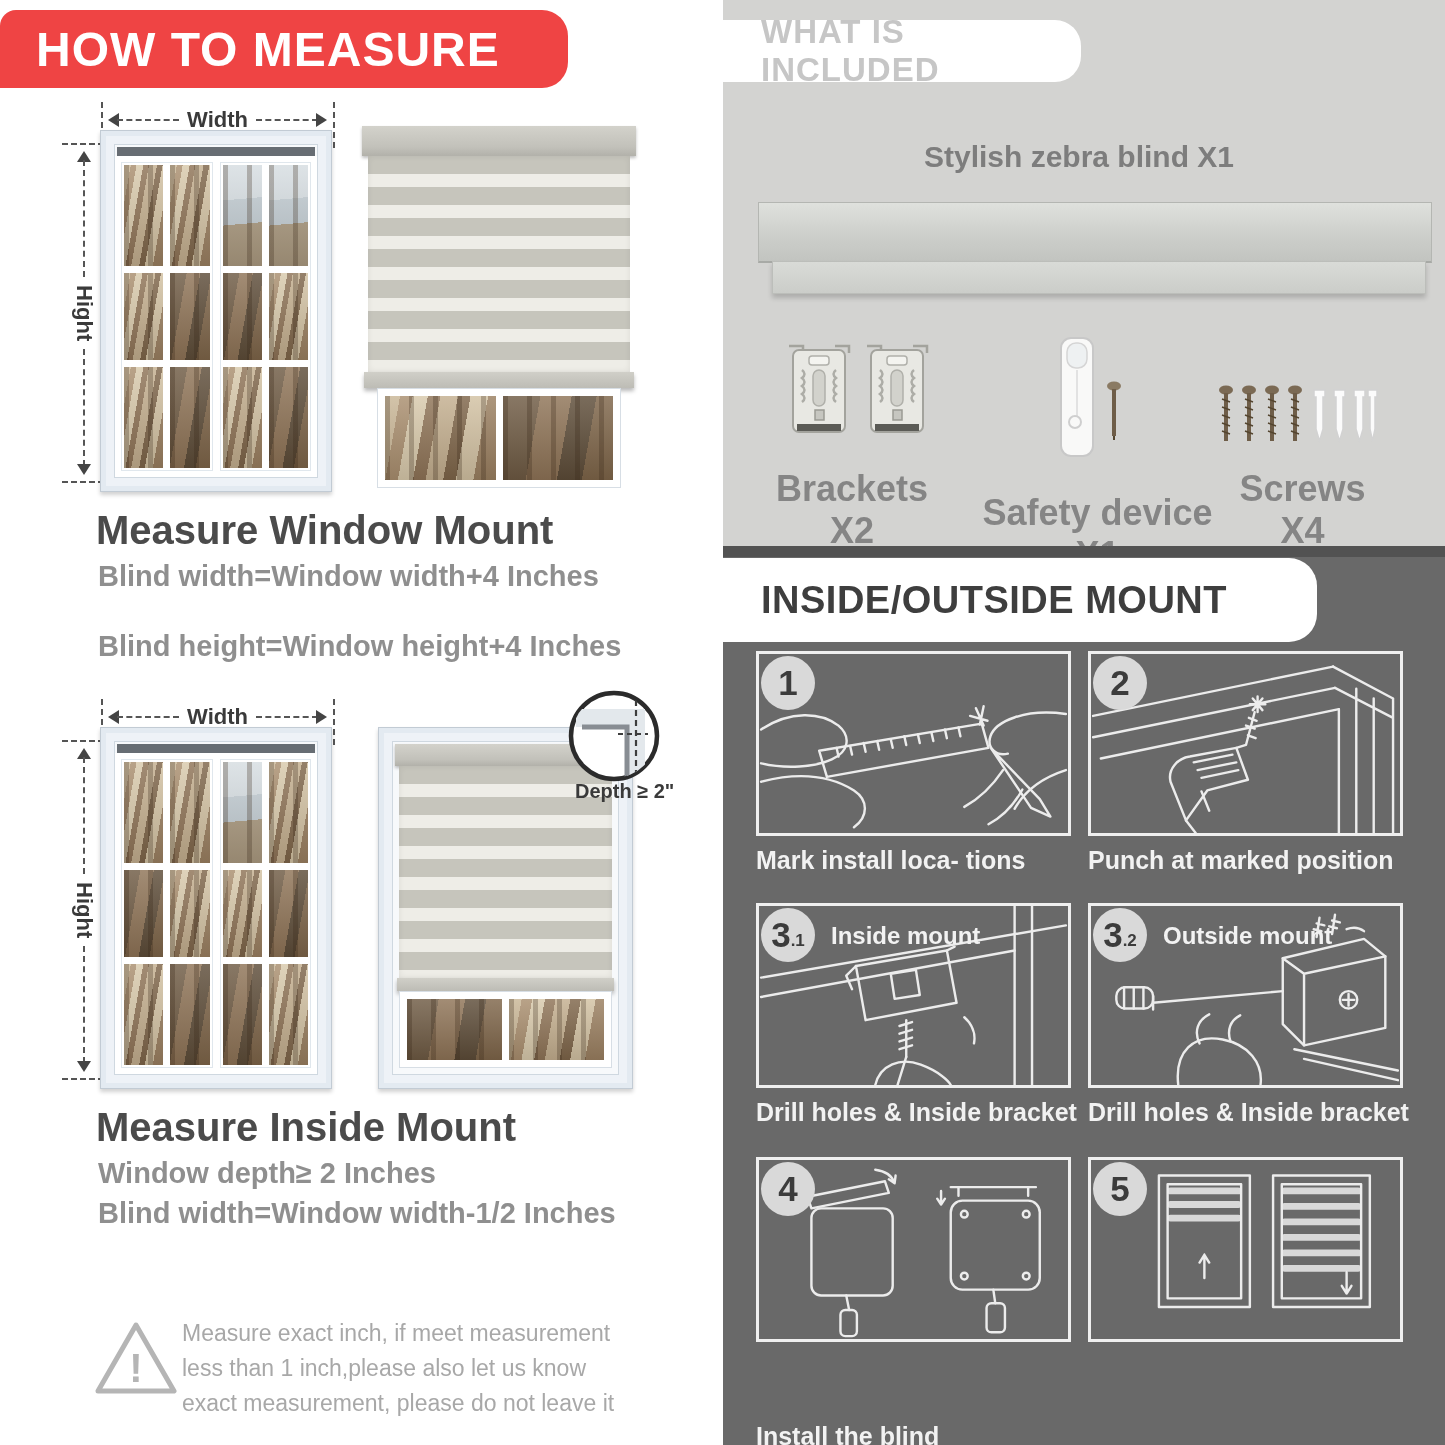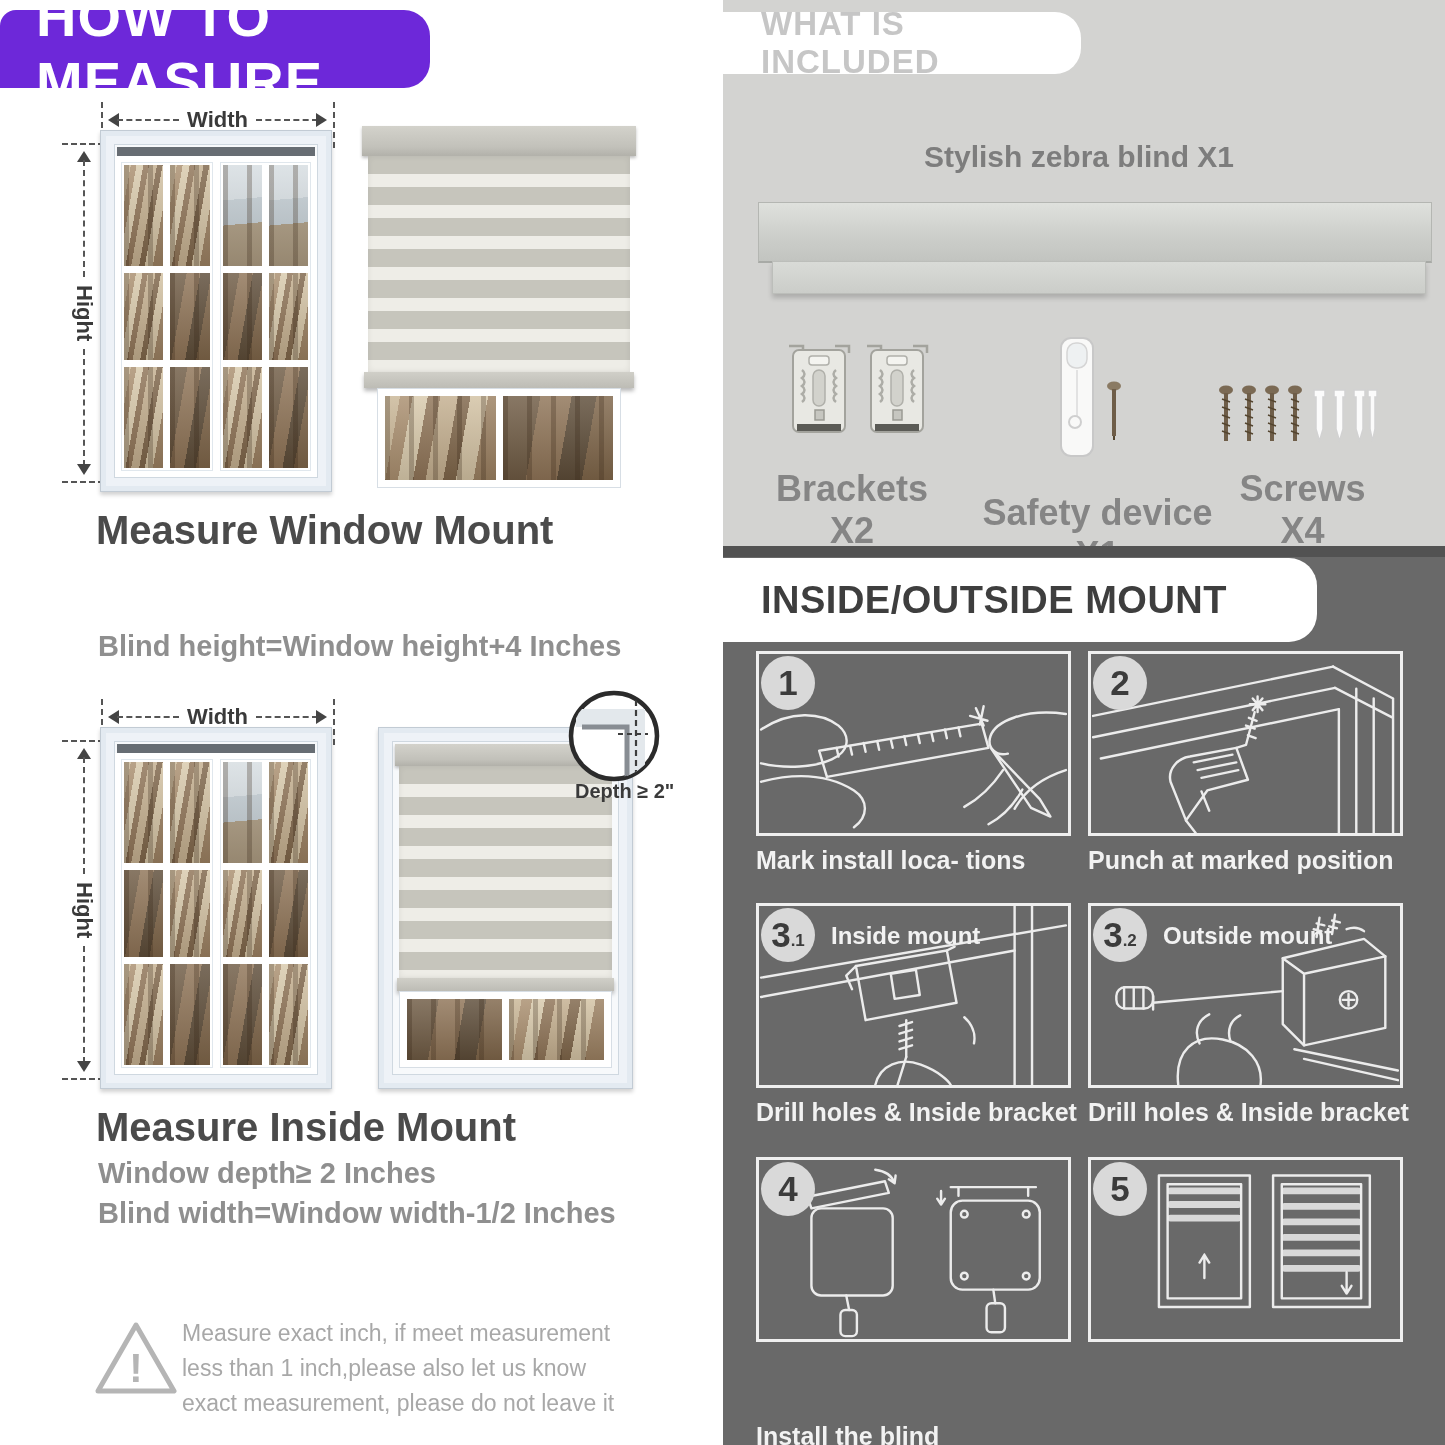--- a/index.html
+++ b/index.html
@@ -2,24 +2,24 @@
 <html><head>
 <meta charset="utf-8">
 <style>
   html,body{margin:0;padding:0;background:#fff;}
   #canvas{position:relative;width:1445px;height:1445px;background:#fff;overflow:hidden;
           font-family:"Liberation Sans",sans-serif;}
   .abs{position:absolute;}
 
   
   .pill{position:absolute;display:flex;align-items:center;font-weight:bold;}
-  .pill-left{left:0;top:10px;width:430px;height:78px;background:#6d28d9;
-             border-radius:16px 26px 26px 0;color:#fff;font-size:56px;
+  .pill-left{left:0;top:10px;width:568px;height:78px;background:#ef4444;
+             border-radius:16px 26px 26px 0;color:#fff;font-size:48px;
              padding-left:36px;letter-spacing:1px;box-sizing:border-box;}
-  .pill-included{left:723px;top:12px;width:358px;height:62px;background:#fff;
+  .pill-included{left:723px;top:20px;width:358px;height:62px;background:#fff;
              border-radius:0 26px 26px 0;color:#c6c6c6;font-size:33px;
              padding-left:38px;letter-spacing:1px;box-sizing:border-box;justify-content:center;}
   .pill-mount{left:723px;top:558px;width:594px;height:84px;background:#fff;
              border-radius:0 28px 28px 0;color:#3e3e3e;font-size:38px;
              padding-left:38px;letter-spacing:.5px;box-sizing:border-box;}
 
   
   .sec-title{position:absolute;font-size:40px;font-weight:bold;color:#4b4b4b;}
   .sec-line{position:absolute;font-size:29px;font-weight:bold;color:#8f8f8f;}
   .depth-label{position:absolute;font-size:20px;font-weight:bold;color:#3a3a3a;}
@@ -156,20 +156,21 @@
     <div class="cassette" style="left:362px;top:126px;width:274px;height:30px;"></div>
     <div class="zebra" style="left:368px;top:156px;width:262px;height:216px;"></div>
     <div class="rail" style="left:364px;top:372px;width:270px;height:16px;"></div>
     <div class="underwin" style="left:377px;top:388px;width:244px;height:100px;box-sizing:border-box;">
       <div class="pane"></div>
       <div class="pane dark"></div>
     </div>
   </div>
 
   <div class="sec-title" style="left:96px;top:508px;">Measure Window Mount</div>
+  <div class="sec-line" style="left:98px;top:560px;">Blind width=Window width+4 Inches</div>
   <div class="sec-line" style="left:98px;top:598px;margin-top:32px;">Blind height=Window height+4 Inches</div>
 
   <div class="hmeasure" style="left:101px;top:704px;width:233px;">
     <div class="ah-l"></div>
     <div class="dash"></div>
     <div class="lbl">Width</div>
     <div class="dash"></div>
     <div class="ah-r"></div>
   </div>
   <div class="tick-v" style="left:101px;top:699px;"></div>

